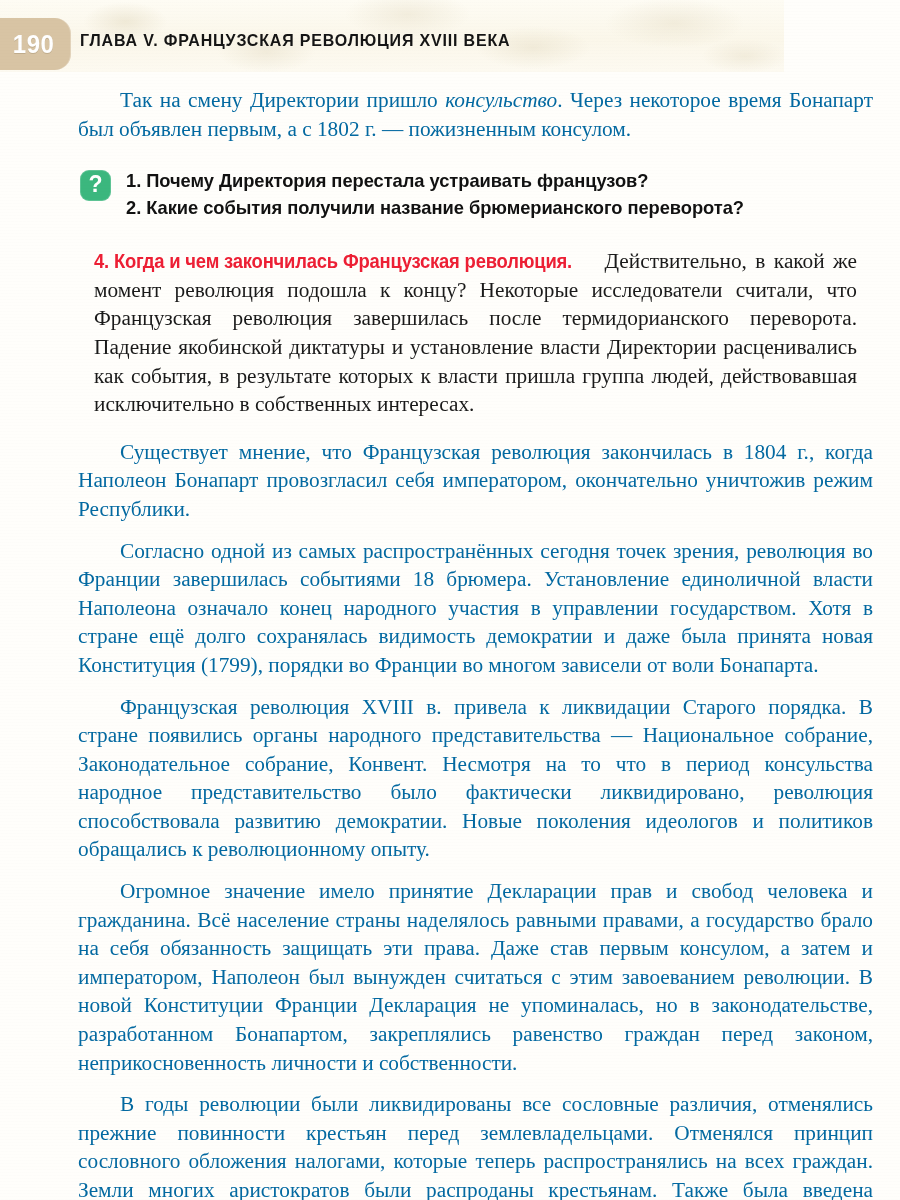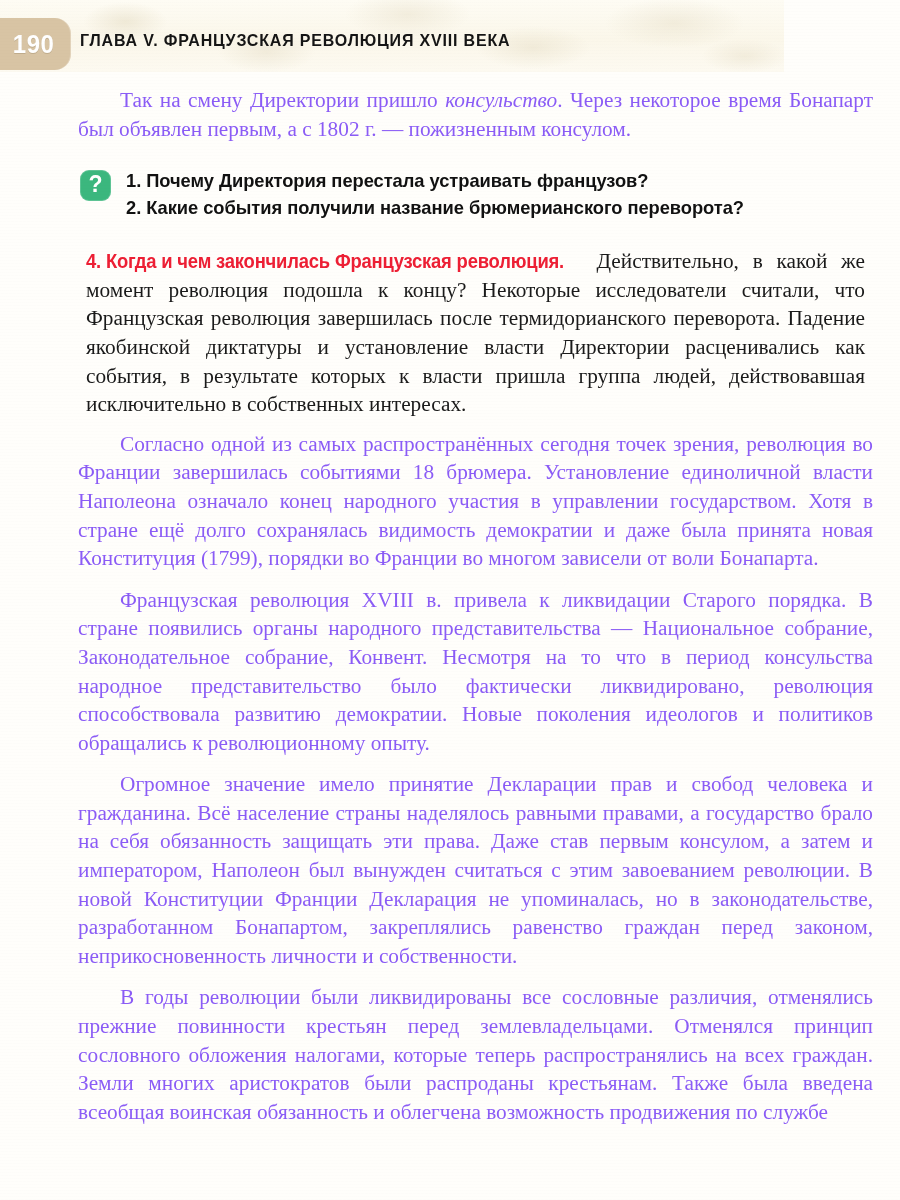--- a/index.html
+++ b/index.html
@@ -91,21 +91,21 @@
     top: 86px;
     left: 78px;
     width: 795px;
   }
 
   p.body {
     margin: 0;
     font-family: "Liberation Serif", "DejaVu Serif", serif;
     font-size: 21.3px;
     line-height: 28.6px;
-    color: #8b5cf6;
+    color: #0369a1;
     text-align: justify;
     text-justify: inter-word;
     text-indent: 42px;
     hyphens: manual;
   }
   p.body + p.body { margin-top: 13px; }
 
   .it { font-style: italic; }
 
   
@@ -144,21 +144,21 @@
     line-height: 27px;
     color: #111111;
     letter-spacing: -0.05px;
     transform: scaleX(.985);
     transform-origin: left center;
     white-space: nowrap;
   }
 
   
   .section-para {
-    margin: 8px;
+    margin: 16px;
     font-family: "Liberation Serif", "DejaVu Serif", serif;
     font-size: 21.3px;
     line-height: 28.6px;
     color: #1a1a1a;
     text-align: justify;
     text-indent: 0;
   }
   .section-heading {
     font-family: "Liberation Sans", "DejaVu Sans", sans-serif;
     font-weight: 700;
@@ -195,19 +195,20 @@
         <span>?</span>
       </div>
       <div class="q-line">1. Почему Директория перестала устраивать французов?</div>
       <div class="q-line">2. Какие события получили название брюмерианского переворота?</div>
     </div>
 
     <p class="section-para"><span class="section-heading">4. Когда и чем закончилась Французская революция.</span><span>Действительно, в какой же момент революция подошла к концу? Некоторые исследователи считали, что Французская революция завершилась после термидорианского переворота. Падение якобинской диктатуры и установление власти Директории расценивались как события, в результате которых к власти пришла группа людей, действовавшая исключительно в собственных интересах.</span></p>
 
     <div class="block-gap"></div>
 
+    <p class="body">Существует мнение, что Французская революция закончилась в 1804 г., когда Наполеон Бонапарт провозгласил себя императором, окончательно уничтожив режим Республики.</p>
     <p class="body">Согласно одной из самых распространённых сегодня точек зрения, революция во Франции завершилась событиями 18 брюмера. Установление единоличной власти Наполеона означало конец народного участия в управлении государством. Хотя в стране ещё долго сохранялась видимость демократии и даже была принята новая Конституция (1799), порядки во Франции во многом зависели от воли Бонапарта.</p>
     <p class="body">Французская революция XVIII в. привела к ликвидации Старого порядка. В стране появились органы народного представительства — Национальное собрание, Законодательное собрание, Конвент. Несмотря на то что в период консульства народное представительство было фактически ликвидировано, революция способствовала развитию демократии. Новые поколения идеологов и политиков обращались к революционному опыту.</p>
     <p class="body">Огромное значение имело принятие Декларации прав и свобод человека и гражданина. Всё население страны наделялось равными правами, а государство брало на себя обязанность защищать эти права. Даже став первым консулом, а затем и императором, Наполеон был вынужден считаться с этим завоеванием революции. В новой Конституции Франции Декларация не упоминалась, но в законодательстве, разработанном Бонапартом, закреплялись равенство граждан перед законом, неприкосновенность личности и собственности.</p>
     <p class="body">В годы революции были ликвидированы все сословные различия, отменялись прежние повинности крестьян перед землевладельцами. Отменялся принцип сословного обложения налогами, которые теперь распространялись на всех граждан. Земли многих аристократов были распроданы крестьянам. Также была введена всеобщая воинская обязанность и облегчена возможность продвижения по службе</p>
 
   </div>
 </div>
 
 </body></html>

